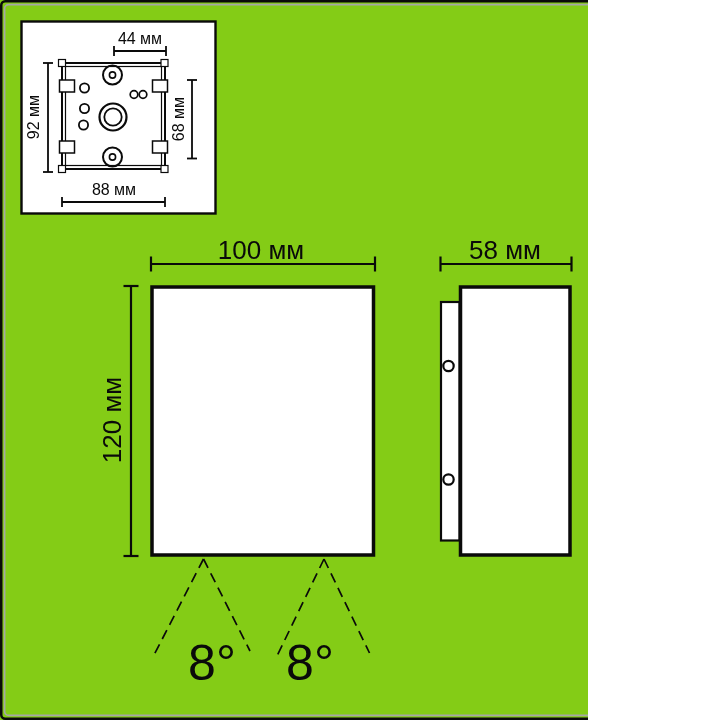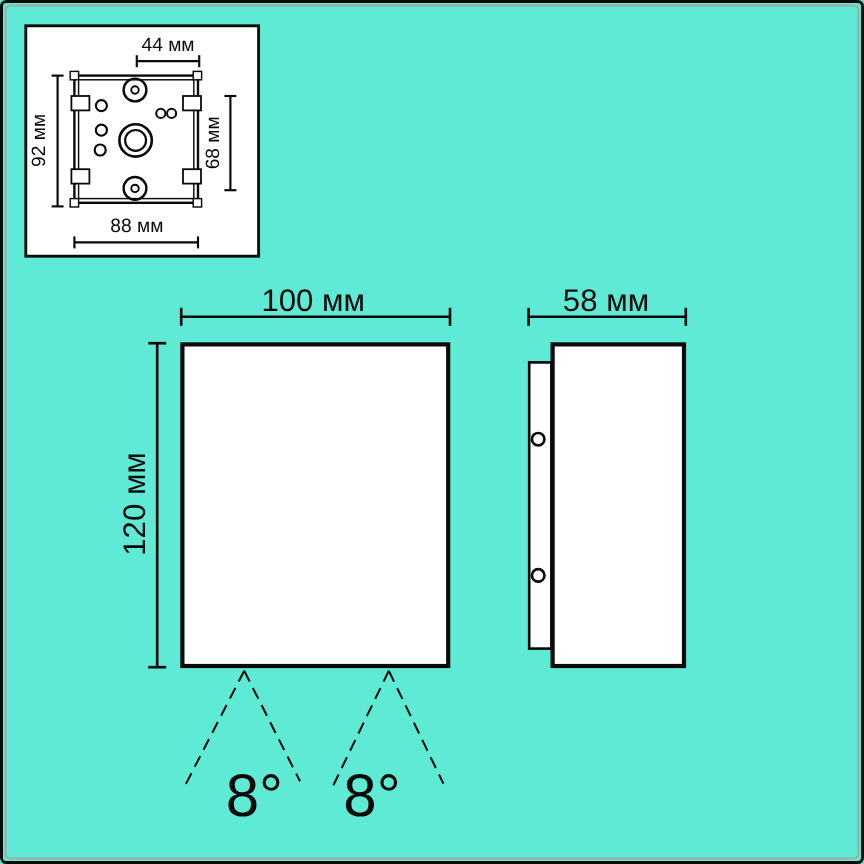--- a/index.html
+++ b/index.html
@@ -1,19 +1,19 @@
 <!DOCTYPE html>
 <html><head>
 <meta charset="utf-8">
 <style>
   html,body { margin:0; padding:0; background:#ffffff; }
   .canvas {
     position:relative;
-    width:720px; height:720px;
-    background:#5eead4;
+    width:588px; height:720px;
+    background:#84cc16;
     overflow:hidden;
     font-family:"Liberation Sans", sans-serif;
     text-align:right;
   }
   svg { position:absolute; inset:0; display:block; }
   text {
     font-family:"Liberation Sans", sans-serif;
     fill:#0a0a0a;
   }
   .dim-text-sm { font-size:16px; }

